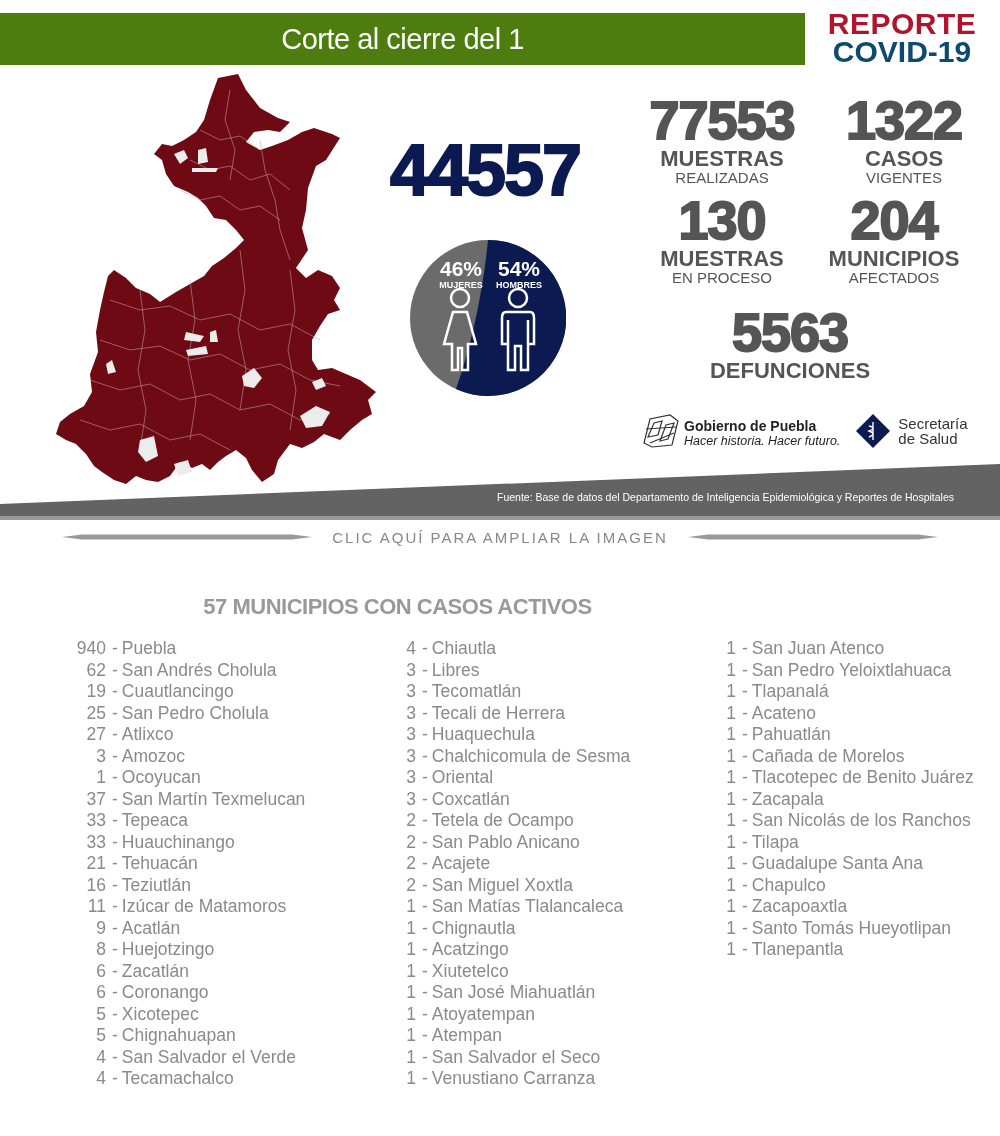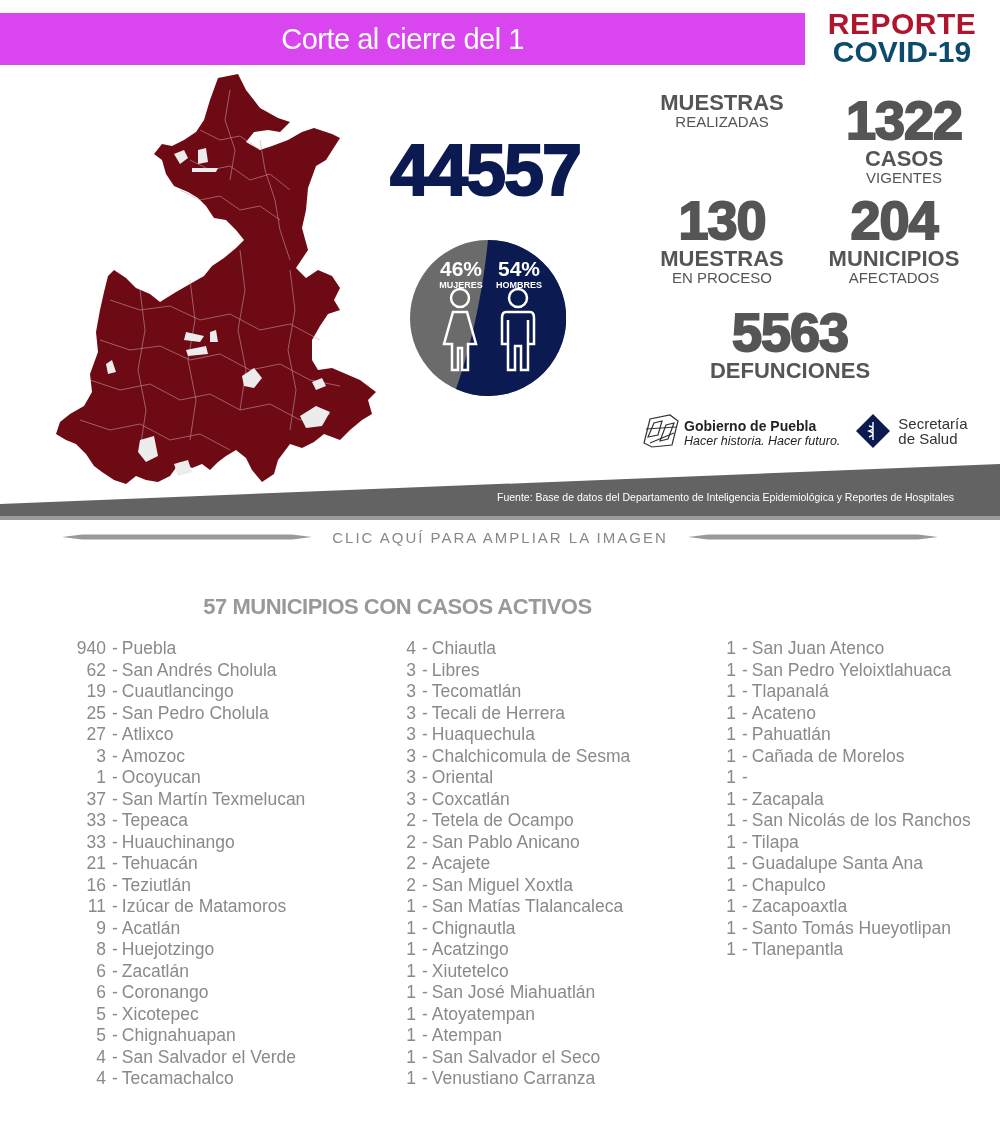--- a/index.html
+++ b/index.html
@@ -1,18 +1,18 @@
 <!DOCTYPE html>
 <html><head>
 <meta charset="utf-8">
 <style>
   * { margin:0; padding:0; box-sizing:border-box; }
   body { width:1000px; height:1136px; background:#ffffff; font-family:"Liberation Sans", sans-serif; position:relative; overflow:hidden; }
 
-  .banner { position:absolute; left:0; top:13px; width:805px; height:52px; background:#d946ef; display:flex; align-items:center; justify-content:center; color:#fff; font-size:29px; }
+  .banner { position:absolute; left:0; top:13px; width:805px; height:52px; background:#4d7c0f; display:flex; align-items:center; justify-content:center; color:#fff; font-size:29px; }
   .banner .light { font-weight:normal; letter-spacing:-0.5px; }
   .banner .bold { font-weight:bold; margin-left:2px; letter-spacing:-0.5px; }
 
   .brand { position:absolute; left:822px; top:10px; width:160px; text-align:center; font-weight:bold; line-height:28px; }
   .brand .l1 { color:#b0152e; font-size:30px; letter-spacing:0.5px; display:block; }
   .brand .l2 { color:#0c4a6e; font-size:30px; display:block; }
 
   .map { position:absolute; left:50px; top:70px; width:330px; height:420px; }
 
   .positive { position:absolute; left:365px; top:130px; width:240px; text-align:center; color:#0b1b51; }
@@ -117,20 +117,21 @@
 <div class="pie-text" style="left:434px;top:258px;width:54px;">
   <div class="pct">46%</div>
   <div class="sub">MUJERES</div>
 </div>
 <div class="pie-text" style="left:492px;top:258px;width:54px;">
   <div class="pct">54%</div>
   <div class="sub">HOMBRES</div>
 </div>
 
 <div class="stat" style="left:638px;top:92px;width:168px;">
+  <div class="num">77553</div>
   <div class="l1">MUESTRAS</div>
   <div class="l2">REALIZADAS</div>
 </div>
 <div class="stat" style="left:828px;top:92px;width:152px;">
   <div class="num">1322</div>
   <div class="l1">CASOS</div>
   <div class="l2">VIGENTES</div>
 </div>
 <div class="stat" style="left:638px;top:192px;width:168px;">
   <div class="num">130</div>
@@ -434,20 +435,21 @@
       <span class="m">Pahuatlán</span>
     </div>
     <div class="row">
       <span class="n">1</span>
       <span class="d">-</span>
       <span class="m">Cañada de Morelos</span>
     </div>
     <div class="row">
       <span class="n">1</span>
       <span class="d">-</span>
+      <span class="m">Tlacotepec de Benito Juárez</span>
     </div>
     <div class="row">
       <span class="n">1</span>
       <span class="d">-</span>
       <span class="m">Zacapala</span>
     </div>
     <div class="row">
       <span class="n">1</span>
       <span class="d">-</span>
       <span class="m">San Nicolás de los Ranchos</span>

